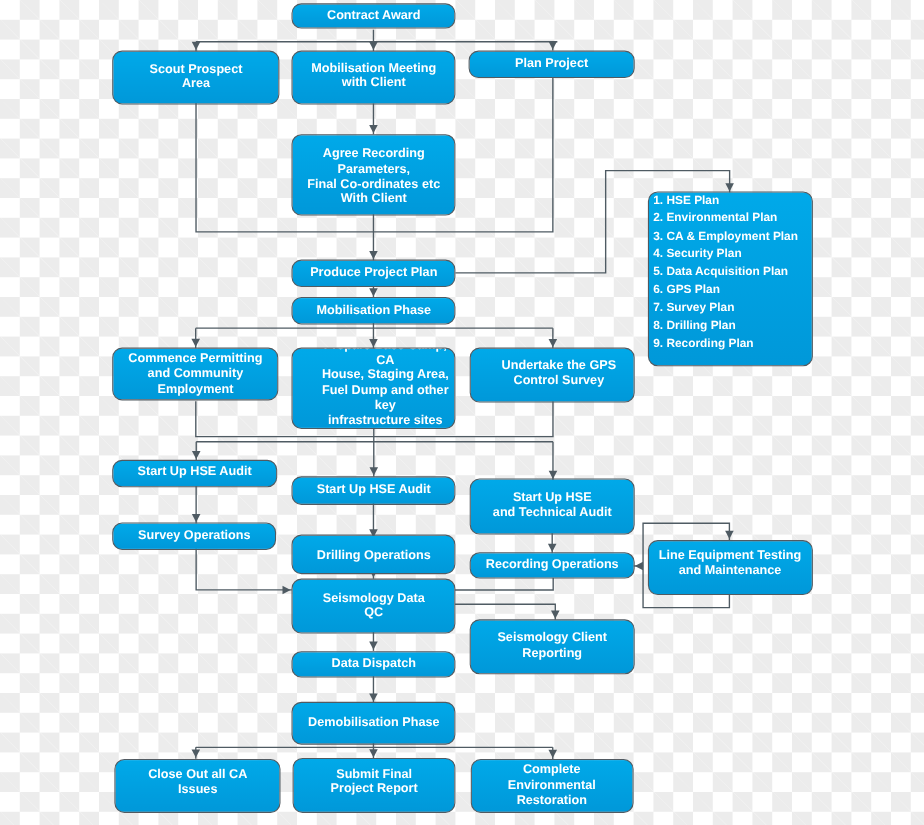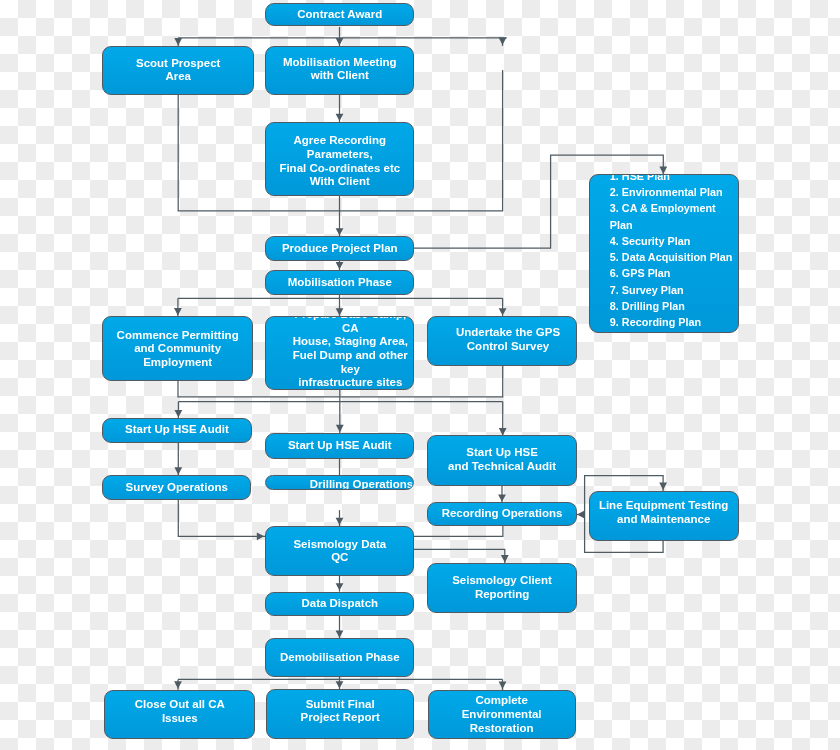--- a/index.html
+++ b/index.html
@@ -14,22 +14,22 @@
         background-size:36px 36px;
         background-position:0 0,18px 18px;}
   svg#links{position:absolute;left:0;top:0;width:840px;height:750px;}
   .node{position:absolute;box-sizing:border-box;
         border-radius:9px;
         color:#ffffff;font-weight:bold;font-size:11.5px;line-height:13.6px;
         text-align:center;
         display:flex;align-items:center;justify-content:center;
         overflow:hidden;}
   .node .txt{display:block;width:100%;}
-  .node.listbox{text-align:left;align-items:flex-end;justify-content:flex-start;
-             font-size:10.8px;line-height:16.25px;padding-left:20px;}
+  .node.listbox{text-align:left;align-items:flex-start;justify-content:flex-start;
+             font-size:10.8px;line-height:16.25px;padding-left:4.0px;}
 </style>
 </head>
 <body>
 
 <div id="page">
   <svg id="links" viewBox="0 0 840 750">
       <g>
         <polyline points="339.5,27 339.5,37.9" fill="none" stroke="#4f5b63" stroke-width="1.25"></polyline>
       </g>
       <g>
@@ -175,20 +175,25 @@
     <div class="node" style="left: 102.35px; top: 45.65px; width: 151.7px; height: 49.6px; background: linear-gradient(rgb(0, 169, 233) 0%, rgb(0, 152, 217) 100%); border: 1.25px solid rgb(81, 90, 97);">
       <div class="txt">
         <div>Scout Prospect</div>
         <div>Area</div>
       </div>
     </div>
     <div class="node" style="left: 265.35px; top: 45.65px; width: 148.9px; height: 49.6px; background: linear-gradient(rgb(0, 169, 233) 0%, rgb(0, 152, 217) 100%); border: 1.25px solid rgb(81, 90, 97);">
       <div class="txt" style="position: relative; top: -1.2px;">
         <div>Mobilisation Meeting</div>
         <div>with Client</div>
+      </div>
+    </div>
+    <div class="node" style="left: 425.65px; top: 45.95px; width: 151.6px; height: 24.6px; background: linear-gradient(rgb(0, 169, 233) 0%, rgb(0, 152, 217) 100%); border: 1.25px solid rgb(81, 90, 97);">
+      <div class="txt" style="position: relative; top: 0.7px;">
+        <div>Plan Project</div>
       </div>
     </div>
     <div class="node" style="left: 265.35px; top: 121.85px; width: 148.9px; height: 74.3px; background: linear-gradient(rgb(0, 169, 233) 0%, rgb(0, 152, 217) 100%); border: 1.25px solid rgb(81, 90, 97);">
       <div class="txt" style="position: relative; top: 2.6px;">
         <div>Agree Recording</div>
         <div>Parameters,</div>
         <div>Final Co-ordinates etc</div>
         <div>With Client</div>
       </div>
     </div>
@@ -208,21 +213,21 @@
     <div class="node" style="left: 265.35px; top: 236.35px; width: 148.9px; height: 24.6px; background: linear-gradient(rgb(0, 169, 233) 0%, rgb(0, 152, 217) 100%); border: 1.25px solid rgb(81, 90, 97);">
       <div class="txt">
         <div>Produce Project Plan</div>
       </div>
     </div>
     <div class="node" style="left: 265.35px; top: 270.15px; width: 148.9px; height: 24.6px; background: linear-gradient(rgb(0, 169, 233) 0%, rgb(0, 152, 217) 100%); border: 1.25px solid rgb(81, 90, 97);">
       <div class="txt">
         <div>Mobilisation Phase</div>
       </div>
     </div>
-    <div class="node" style="left: 102.25px; top: 316.15px; width: 150.8px; height: 65px; background: linear-gradient(rgb(0, 169, 233) 0%, rgb(0, 152, 217) 100%); border: 1.25px solid rgb(81, 90, 97);">
+    <div class="node" style="left: 102.25px; top: 316.15px; width: 150.8px; height: 48px; background: linear-gradient(rgb(0, 169, 233) 0%, rgb(0, 152, 217) 100%); border: 1.25px solid rgb(81, 90, 97);">
       <div class="txt" style="position: relative; top: 0.6px;">
         <div>Commence Permitting</div>
         <div>and Community</div>
         <div>Employment</div>
       </div>
     </div>
     <div class="node" style="left: 265.35px; top: 315.95px; width: 148.9px; height: 73.9px; background: linear-gradient(rgb(0, 169, 233) 0%, rgb(0, 152, 217) 100%); border: 1.25px solid rgb(81, 90, 97); padding-left: 21px;">
       <div class="txt" style="position: relative; top: -3.9px;">
         <div>Prepare Base Camp, CA</div>
         <div>House, Staging Area,</div>
@@ -250,21 +255,21 @@
       <div class="txt" style="position: relative; top: -0.7px;">
         <div>Start Up HSE</div>
         <div>and Technical Audit</div>
       </div>
     </div>
     <div class="node" style="left: 102.25px; top: 475.25px; width: 148.9px; height: 24.8px; background: linear-gradient(rgb(0, 169, 233) 0%, rgb(0, 152, 217) 100%); border: 1.25px solid rgb(81, 90, 97);">
       <div class="txt">
         <div>Survey Operations</div>
       </div>
     </div>
-    <div class="node" style="left: 265.35px; top: 475px; width: 148.9px; height: 15px; background: linear-gradient(rgb(0, 169, 233) 0%, rgb(0, 152, 217) 100%); border: 1.25px solid rgb(81, 90, 97); text-align: right;">
+    <div class="node" style="left: 265.35px; top: 486px; width: 148.9px; height: 36px; background: linear-gradient(rgb(0, 169, 233) 0%, rgb(0, 152, 217) 100%); border: 1.25px solid rgb(81, 90, 97);">
       <div class="txt" style="position: relative; top: 1.8px;">
         <div>Drilling Operations</div>
       </div>
     </div>
     <div class="node" style="left: 427.15px; top: 502.05px; width: 149.8px; height: 24.2px; background: linear-gradient(rgb(0, 169, 233) 0%, rgb(0, 152, 217) 100%); border: 1.25px solid rgb(81, 90, 97);">
       <div class="txt">
         <div>Recording Operations</div>
       </div>
     </div>
     <div class="node" style="left: 588.55px; top: 490.55px; width: 150.2px; height: 50.9px; background: linear-gradient(rgb(0, 169, 233) 0%, rgb(0, 152, 217) 100%); border: 1.25px solid rgb(81, 90, 97);">

